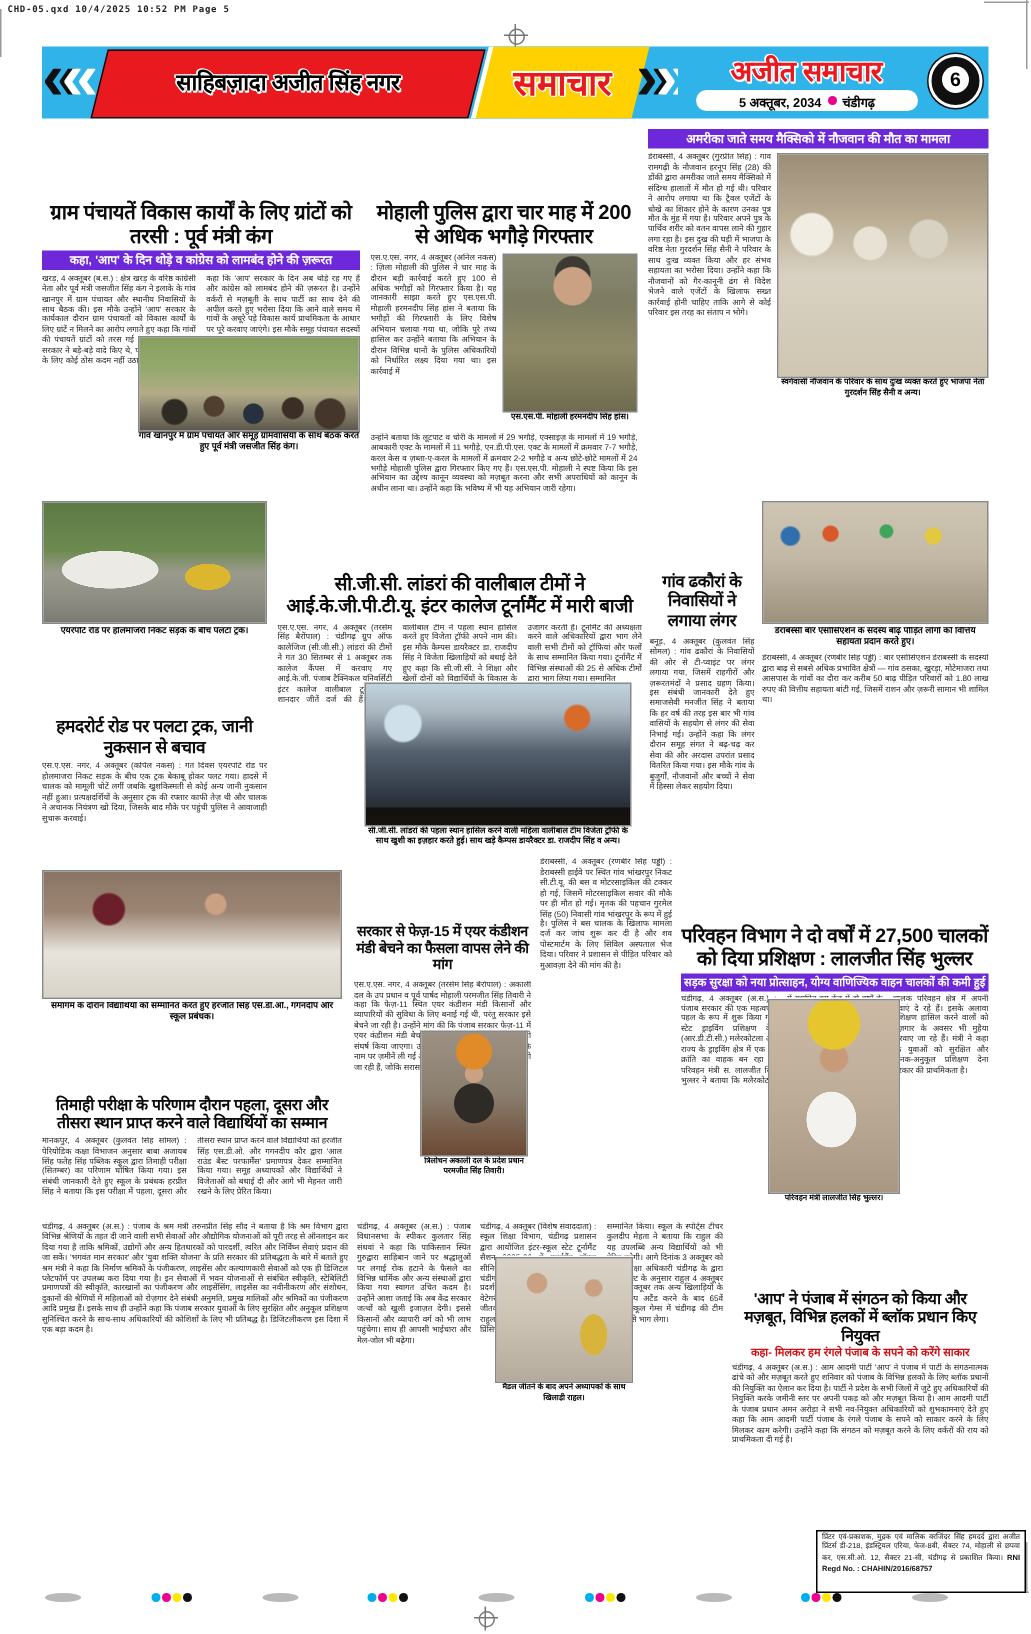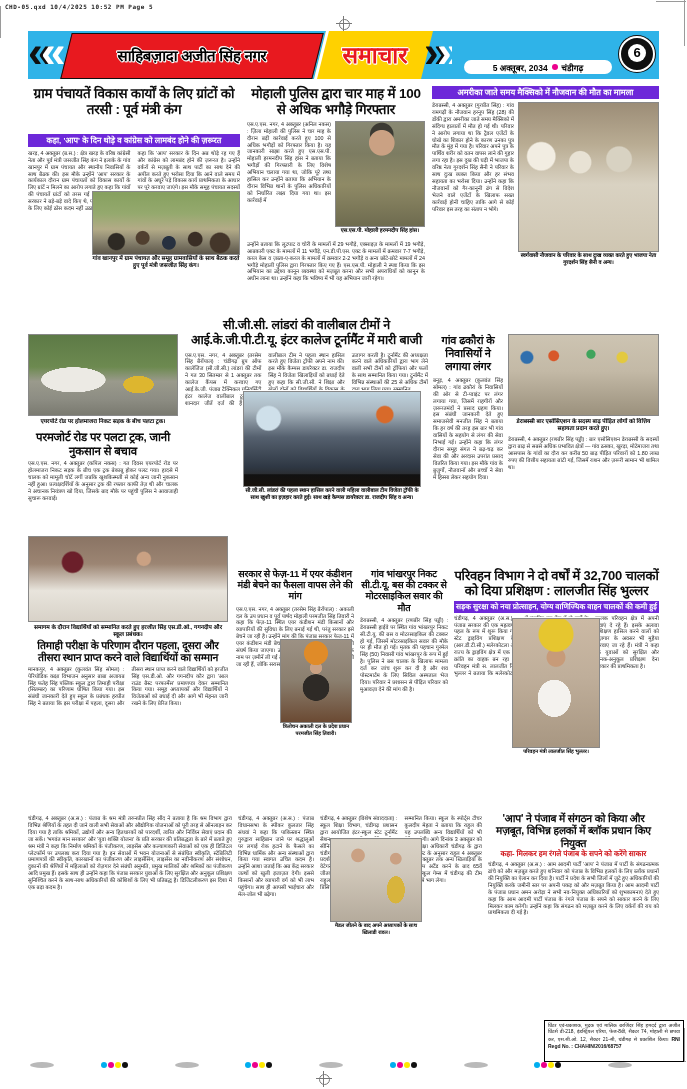--- a/index.html
+++ b/index.html
@@ -32,21 +32,21 @@
           color:#e8191f;letter-spacing:-.3px;
           text-shadow:1px 0 #fff,-1px 0 #fff,0 1px #fff,0 -1px #fff,1px 1px #fff,-1px -1px #fff;}
   .pill{position:absolute;left:12px;top:29px;width:148px;height:14px;background:#fff;border-radius:8px;
           display:flex;align-items:center;justify-content:center;gap:4px;font-weight:bold;font-size:8.5px;color:#000;}
   .mdot{width:6px;height:6px;border-radius:50%;background:#ec008c;display:inline-block;}
   .ball{position:absolute;right:4px;top:5px;width:36px;height:36px;border-radius:50%;background:#101010;
         border:2px solid #fff;box-shadow:0 0 0 1px #101010;box-sizing:border-box;}
   .ball b{position:absolute;left:7px;top:6px;width:18px;height:18px;background:#fff;border-radius:50%;
         text-align:center;font-size:13px;line-height:18px;color:#000;}
   
-  .hl{font-weight:bold;color:#0c0c0c;text-align:center;line-height:1.18;letter-spacing:-.2px;}
+  .hl{font-weight:bold;color:#0c0c0c;text-align:center;line-height:1.18;letter-spacing:-.2px;margin-top:48px;}
   .redbar{background:#6d28d9;color:#fff;font-weight:bold;text-align:center;overflow:hidden;}
   .bt{font-size:5.4px;line-height:6.9px;text-align:justify;color:#1d1d1d;overflow:hidden;}
   .cols2{column-count:2;column-gap:7px;}
   .cols3{column-count:3;column-gap:7px;}
   .cap{font-size:5.9px;font-weight:bold;line-height:7.2px;text-align:center;color:#000;overflow:hidden;}
   .pbox{position:absolute;background:#fff;padding:1px 0 0 0;}
   .photo{width:100%;position:relative;border:1px solid #888;box-sizing:border-box;}
   .photo-kang{background:
     radial-gradient(circle at 16% 80%,#2e2a24 6%,transparent 7%),
     radial-gradient(circle at 34% 74%,#503f2f 6%,transparent 7%),
@@ -133,45 +133,46 @@
       <div class="mh-red">
         <span>साहिबज़ादा अजीत सिंह नगर</span>
       </div>
       <div class="mh-yel">
         <span>समाचार</span>
       </div>
       <span class="chev" style="left:396px;color:#101010;">»</span>
       <span class="chev" style="left:409px;color:#ffffff;">»</span>
     </div>
     <div class="mh-right">
+      <div class="mh-paper">अजीत समाचार</div>
       <div class="pill">
         <span>5 अक्तूबर, 2034</span>
         <i class="mdot"></i>
         <span>चंडीगढ़</span>
       </div>
       <div class="ball">
         <b>6</b>
       </div>
     </div>
   </div>
 
   <div class="abs" style="left:28px;top:86px;width:212px;">
     <div class="hl" style="font-size:13.5px;">ग्राम पंचायतें विकास कार्यों के लिए ग्रांटों को तरसी : पूर्व मंत्री कंग</div>
-    <div class="redbar" style="font-size:8px;height:13px;line-height:13px;margin-top:16px;">कहा, 'आप' के दिन थोड़े व कांग्रेस को लामबंद होने की ज़रूरत</div>
+    <div class="redbar" style="font-size:8px;height:13px;line-height:13px;margin-top:1px;">कहा, 'आप' के दिन थोड़े व कांग्रेस को लामबंद होने की ज़रूरत</div>
     <div class="bt cols2" style="height:190px;position:relative;margin-top:3px;">
       <span>खरड़, 4 अक्तूबर (ब.स.) : क्षेत्र खरड़ के वरिष्ठ कांग्रेसी नेता और पूर्व मंत्री जसजीत सिंह कंग ने इलाके के गांव खानपुर में ग्राम पंचायत और स्थानीय निवासियों के साथ बैठक की। इस मौके उन्होंने 'आप' सरकार के कार्यकाल दौरान ग्राम पंचायतों को विकास कार्यों के लिए ग्रांटें न मिलने का आरोप लगाते हुए कहा कि गांवों की पंचायतें ग्रांटों को तरस गई हैं। उन्होंने कहा कि सरकार ने बड़े-बड़े वादे किए थे, परंतु गांवों के विकास के लिए कोई ठोस कदम नहीं उठाया गया। पूर्व मंत्री ने कहा कि 'आप' सरकार के दिन अब थोड़े रह गए हैं और कांग्रेस को लामबंद होने की ज़रूरत है। उन्होंने वर्करों से मज़बूती के साथ पार्टी का साथ देने की अपील करते हुए भरोसा दिया कि आने वाले समय में गांवों के अधूरे पड़े विकास कार्य प्राथमिकता के आधार पर पूरे करवाए जाएंगे। इस मौके समूह पंचायत सदस्यों और गांव निवासियों ने पूर्व मंत्री का स्वागत करते हुए हर संभव सहयोग का भरोसा दिया। उन्होंने कहा कि गांवों की समस्याओं को हर स्तर पर उठाया जाएगा।</span>
       <div class="pbox" style="left:64px;top:40px;width:148px;">
         <div class="photo photo-kang" style="height:64px;"></div>
         <div class="cap" style="height:20px;">गांव खानपुर में ग्राम पंचायत और समूह ग्रामवासियों के साथ बैठक करते हुए पूर्व मंत्री जसजीत सिंह कंग।</div>
       </div>
     </div>
   </div>
 
   <div class="abs" style="left:247px;top:86px;width:178px;">
-    <div class="hl" style="font-size:13.5px;">मोहाली पुलिस द्वारा चार माह में 100 से अधिक भगौड़े गिरफ्तार</div>
+    <div class="hl" style="font-size:13.5px;">मोहाली पुलिस द्वारा चार माह में 200 से अधिक भगौड़े गिरफ्तार</div>
     <div style="display:flex;gap:4px;margin-top:3px;">
       <div class="bt" style="width:84px;height:118px;">एस.ए.एस. नगर, 4 अक्तूबर (अनिल नकस) : ज़िला मोहाली की पुलिस ने चार माह के दौरान बड़ी कार्रवाई करते हुए 100 से अधिक भगौड़ों को गिरफ्तार किया है। यह जानकारी साझा करते हुए एस.एस.पी. मोहाली हरमनदीप सिंह हांस ने बताया कि भगौड़ों की गिरफ्तारी के लिए विशेष अभियान चलाया गया था, जोकि पूरे तथ्य हासिल कर उन्होंने बताया कि अभियान के दौरान विभिन्न थानों के पुलिस अधिकारियों को निर्धारित लक्ष्य दिया गया था। इस कार्रवाई में</div>
       <div style="width:90px;">
         <div class="photo photo-police" style="height:106px;"></div>
         <div class="cap" style="font-size:5.4px;height:9px;">एस.एस.पी. मोहाली हरमनदीप सिंह हांस।</div>
       </div>
     </div>
     <div class="bt" style="height:92px;margin-top:2px;">उन्होंने बताया कि लूटपाट व चोरी के मामलों में 29 भगौड़े, एक्साइज़ के मामलों में 19 भगौड़े, आबकारी एक्ट के मामलों में 11 भगौड़े, एन.डी.पी.एस. एक्ट के मामलों में क्रमवार 7-7 भगौड़े, करल केस व ज़ब्ता-ए-करल के मामलों में क्रमवार 2-2 भगौड़े व अन्य छोटे-छोटे मामलों में 24 भगौड़े मोहाली पुलिस द्वारा गिरफ्तार किए गए हैं। एस.एस.पी. मोहाली ने स्पष्ट किया कि इस अभियान का उद्देश्य कानून व्यवस्था को मज़बूत करना और सभी अपराधियों को कानून के अधीन लाना था। उन्होंने कहा कि भविष्य में भी यह अभियान जारी रहेगा।</div>
   </div>
 
@@ -182,25 +183,25 @@
       <div style="width:141px;">
         <div class="photo photo-saini" style="height:150px;"></div>
         <div class="cap" style="font-size:5.4px;height:16px;">स्वर्गवासी नौजवान के परिवार के साथ दुःख व्यक्त करते हुए भाजपा नेता गुरदर्शन सिंह सैनी व अन्य।</div>
       </div>
     </div>
   </div>
 
   <div class="abs" style="left:28px;top:334px;width:150px;">
     <div class="photo photo-truck" style="height:82px;"></div>
     <div class="cap" style="height:13px;margin-top:2px;">एयरपोर्ट रोड पर होलमाजरा निकट सड़क के बीच पलटा ट्रक।</div>
-    <div class="hl" style="font-size:11.5px;">परमजोर्ट रोड पर पलटा ट्रक, जानी नुकसान से बचाव</div>
+    <div class="hl" style="font-size:11.5px;">हमदरोर्ट रोड पर पलटा ट्रक, जानी नुकसान से बचाव</div>
     <div class="bt" style="height:96px;margin-top:2px;">एस.ए.एस. नगर, 4 अक्तूबर (कपिल नकस) : गत दिवस एयरपोर्ट रोड पर होलमाजरा निकट सड़क के बीच एक ट्रक बेकाबू होकर पलट गया। हादसे में चालक को मामूली चोटें लगीं जबकि खुशकिस्मती से कोई अन्य जानी नुकसान नहीं हुआ। प्रत्यक्षदर्शियों के अनुसार ट्रक की रफ्तार काफी तेज़ थी और चालक ने अचानक नियंत्रण खो दिया, जिसके बाद मौके पर पहुंची पुलिस ने आवाजाही सुचारू करवाई।</div>
   </div>
 
-  <div class="abs" style="left:185px;top:318px;width:243px;">
+  <div class="abs" style="left:185px;top:334px;width:243px;">
     <div class="hl" style="font-size:12.5px;">सी.जी.सी. लांडरां की वालीबाल टीमों ने आई.के.जी.पी.टी.यू. इंटर कालेज टूर्नामैंट में मारी बाजी</div>
     <div class="bt cols3" style="height:186px;position:relative;margin-top:4px;">
       <span>एस.ए.एस. नगर, 4 अक्तूबर (तरसेम सिंह बैरोंपाल) : चंडीगढ़ ग्रुप ऑफ कालेजिज (सी.जी.सी.) लांडरां की टीमों ने गत 30 सितम्बर से 1 अक्तूबर तक कालेज कैंपस में करवाए गए आई.के.जी. पंजाब टैक्निकल यूनिवर्सिटी इंटर कालेज वालीबाल टूर्नामैंट में शानदार जीतें दर्ज की हैं। महिला वालीबाल टीम ने पहला स्थान हासिल करते हुए विजेता ट्रॉफी अपने नाम की। इस मौके कैम्पस डायरैक्टर डा. राजदीप सिंह ने विजेता खिलाड़ियों को बधाई देते हुए कहा कि सी.जी.सी. ने शिक्षा और खेलों दोनों को विद्यार्थियों के विकास के अटूट हिस्से के रूप में महत्व दिया है और यह जीत हमारे खिलाड़ियों की लगन को उजागर करती है। टूर्नामैंट की अध्यक्षता करने वाले अधिकारियों द्वारा भाग लेने वाली सभी टीमों को ट्रॉफियां और फलों के साथ सम्मानित किया गया। टूर्नामैंट में विभिन्न संस्थाओं की 25 से अधिक टीमों द्वारा भाग लिया गया। सम्मानित</span>
       <div class="pbox" style="left:58px;top:38px;width:178px;">
         <div class="photo photo-volley" style="height:96px;"></div>
         <div class="cap" style="font-size:5.4px;height:22px;">सी.जी.सी. लांडरां की पहला स्थान हासिल करने वाली महिला वालीबाल टीम विजेता ट्रॉफी के साथ खुशी का इज़हार करते हुई। साथ खड़े कैम्पस डायरैक्टर डा. राजदीप सिंह व अन्य।</div>
       </div>
     </div>
   </div>
 
@@ -208,45 +209,44 @@
     <div class="hl" style="font-size:11px;">गांव ढकौरां के निवासियों ने लगाया लंगर</div>
     <div class="bt" style="height:178px;margin-top:4px;">बनूड़, 4 अक्तूबर (कुलवंत सिंह सोमल) : गांव ढकौरां के निवासियों की ओर से टी-प्वाइंट पर लंगर लगाया गया, जिसमें राहगीरों और ज़रूरतमंदों ने प्रसाद ग्रहण किया। इस संबंधी जानकारी देते हुए समाजसेवी मनजीत सिंह ने बताया कि हर वर्ष की तरह इस बार भी गांव वासियों के सहयोग से लंगर की सेवा निभाई गई। उन्होंने कहा कि लंगर दौरान समूह संगत ने बढ़-चढ़ कर सेवा की और अरदास उपरांत प्रसाद वितरित किया गया। इस मौके गांव के बुजुर्गों, नौजवानों और बच्चों ने सेवा में हिस्सा लेकर सहयोग दिया।</div>
   </div>
 
   <div class="abs" style="left:508px;top:334px;width:151px;">
     <div class="photo photo-bar" style="height:82px;"></div>
     <div class="cap" style="height:16px;margin-top:2px;">डेराबस्सी बार एसोसिएशन के सदस्य बाढ़ पीड़ित लोगों को वित्तिय सहायता प्रदान करते हुए।</div>
     <div class="bt" style="height:92px;margin-top:2px;">डेराबस्सी, 4 अक्तूबर (रणबीर सिंह पड्डी) : बार एसोसिएशन डेराबस्सी के सदस्यों द्वारा बाढ़ से सबसे अधिक प्रभावित क्षेत्रों — गांव ठसका, खुरड़ा, मोटेमाजरा तथा आसपास के गांवों का दौरा कर करीब 50 बाढ़ पीड़ित परिवारों को 1.80 लाख रुपए की वित्तीय सहायता बांटी गई, जिसमें राशन और ज़रूरी सामान भी शामिल था।</div>
   </div>
 
-  <div class="abs" style="left:28px;top:536px;width:200px;">
+  <div class="abs" style="left:28px;top:580px;width:200px;">
     <div class="photo photo-exam" style="height:86px;"></div>
     <div class="cap" style="height:15px;margin-top:2px;">समागम के दौरान विद्यार्थियों को सम्मानित करते हुए हरजीत सिंह एस.डी.ओ., गगनदीप और स्कूल प्रबंधक।</div>
     <div class="hl" style="font-size:10.5px;">तिमाही परीक्षा के परिणाम दौरान पहला, दूसरा और तीसरा स्थान प्राप्त करने वाले विद्यार्थियों का सम्मान</div>
     <div class="bt cols2" style="height:104px;margin-top:2px;">मानकपुर, 4 अक्तूबर (कुलवंत सिंह सोमल) : पेरियोडिक कक्षा विभाजन अनुसार बाबा अजायब सिंह फतेह सिंह पब्लिक स्कूल द्वारा तिमाही परीक्षा (सितम्बर) का परिणाम घोषित किया गया। इस संबंधी जानकारी देते हुए स्कूल के प्रबंधक हरप्रीत सिंह ने बताया कि इस परीक्षा में पहला, दूसरा और तीसरा स्थान प्राप्त करने वाले विद्यार्थियों को हरजीत सिंह एस.डी.ओ. और गगनदीप कौर द्वारा 'आल राउंड बैस्ट परफार्मेंस' प्रमाणपत्र देकर सम्मानित किया गया। समूह अध्यापकों और विद्यार्थियों ने विजेताओं को बधाई दी और आगे भी मेहनत जारी रखने के लिए प्रेरित किया।</div>
   </div>
 
   <div class="abs" style="left:236px;top:568px;width:118px;">
-    <div class="hl" style="font-size:9.5px;">सरकार से फेज़-11 में एयर कंडीशन मंडी बेचने का फैसला वापस लेने की मांग</div>
+    <div class="hl" style="font-size:9.5px;">सरकार से फेज़-15 में एयर कंडीशन मंडी बेचने का फैसला वापस लेने की मांग</div>
     <div class="bt" style="height:198px;position:relative;margin-top:4px;">
       <span>एस.ए.एस. नगर, 4 अक्तूबर (तरसेम सिंह बैरोंपाल) : अकाली दल के उप प्रधान व पूर्व पार्षद मोहाली परमजीत सिंह तिवारी ने कहा कि फेज़-11 स्थित एयर कंडीशन मंडी किसानों और व्यापारियों की सुविधा के लिए बनाई गई थी, परंतु सरकार इसे बेचने जा रही है। उन्होंने मांग की कि पंजाब सरकार फेज़-11 में एयर कंडीशन मंडी बेचने का फैसला तुरंत वापस ले, नहीं तो संघर्ष किया जाएगा। उन्होंने कहा कि पहले मेगा प्रोजैक्टों के नाम पर ज़मीनें ली गईं और अब जनता की सांझी जायदादें बेची जा रही हैं, जोकि सरासर गलत है।</span>
       <div class="pbox" style="left:44px;top:32px;width:72px;">
         <div class="photo photo-mandi" style="height:84px;"></div>
         <div class="cap" style="font-size:5.2px;height:21px;">त्रिलोचन अकाली दल के प्रदेश प्रधान परमजीत सिंह तिवारी।</div>
       </div>
     </div>
   </div>
 
   <div class="abs" style="left:360px;top:568px;width:88px;">
-    <div class="hl" style="font-size:9.5px;">गांव भांखरपुर निकट सी.टी.यू. बस की टक्कर से मोटरसाइकिल सवार की मौत</div>
     <div class="bt" style="height:196px;margin-top:4px;">डेराबस्सी, 4 अक्तूबर (रणबीर सिंह पड्डी) : डेराबस्सी हाईवे पर स्थित गांव भांखरपुर निकट सी.टी.यू. की बस व मोटरसाइकिल की टक्कर हो गई, जिसमें मोटरसाइकिल सवार की मौके पर ही मौत हो गई। मृतक की पहचान गुरमेल सिंह (50) निवासी गांव भांखरपुर के रूप में हुई है। पुलिस ने बस चालक के खिलाफ मामला दर्ज कर जांच शुरू कर दी है और शव पोस्टमार्टम के लिए सिविल अस्पताल भेज दिया। परिवार ने प्रशासन से पीड़ित परिवार को मुआवज़ा देने की मांग की है।</div>
   </div>
 
   <div class="abs" style="left:454px;top:568px;width:205px;">
-    <div class="hl" style="font-size:13px;">परिवहन विभाग ने दो वर्षों में 32,700 चालकों को दिया प्रशिक्षण : लालजीत सिंह भुल्लर</div>
+    <div class="hl" style="font-size:13px;">परिवहन विभाग ने दो वर्षों में 27,500 चालकों को दिया प्रशिक्षण : लालजीत सिंह भुल्लर</div>
     <div class="redbar" style="font-size:7.5px;height:12px;line-height:12px;margin-top:2px;">सड़क सुरक्षा को नया प्रोत्साहन, योग्य वाणिज्यिक वाहन चालकों की कमी हुई दूर</div>
     <div class="bt cols3" style="height:180px;position:relative;margin-top:2px;">
       <span>चंडीगढ़, 4 अक्तूबर (अ.स.) : पंजाब सरकार की एक महत्वपूर्ण पहल के रूप में शुरू किया गया स्टेट ड्राइविंग प्रशिक्षण केंद्र (आर.डी.टी.सी.) मलेरकोटला अब राज्य के ड्राइविंग क्षेत्र में एक नई क्रांति का वाहक बन रहा है। परिवहन मंत्री स. लालजीत सिंह भुल्लर ने बताया कि मलेरकोटला में स्थापित इस केंद्र में दो वर्षों के दौरान 27,500 से अधिक वाहन चालकों को प्रशिक्षण दिया गया है, जिससे योग्य वाणिज्यिक वाहन चालकों की कमी दूर हुई है। उन्होंने कहा कि सड़क सुरक्षा को बढ़ावा देने के लिए केंद्र में अत्याधुनिक सुविधाएं उपलब्ध करवाई गई हैं और प्रशिक्षित चालक परिवहन क्षेत्र में अपनी सेवाएं दे रहे हैं। इसके अलावा प्रशिक्षण हासिल करने वालों को रोज़गार के अवसर भी मुहैया करवाए जा रहे हैं। मंत्री ने कहा कि युवाओं को सुरक्षित और मानक-अनुकूल प्रशिक्षण देना सरकार की प्राथमिकता है।</span>
       <div class="pbox" style="left:58px;top:2px;width:88px;">
         <div class="photo photo-transport" style="height:130px;"></div>
         <div class="cap" style="font-size:5.2px;height:8px;">परिवहन मंत्री लालजीत सिंह भुल्लर।</div>
       </div>
     </div>
   </div>
 

